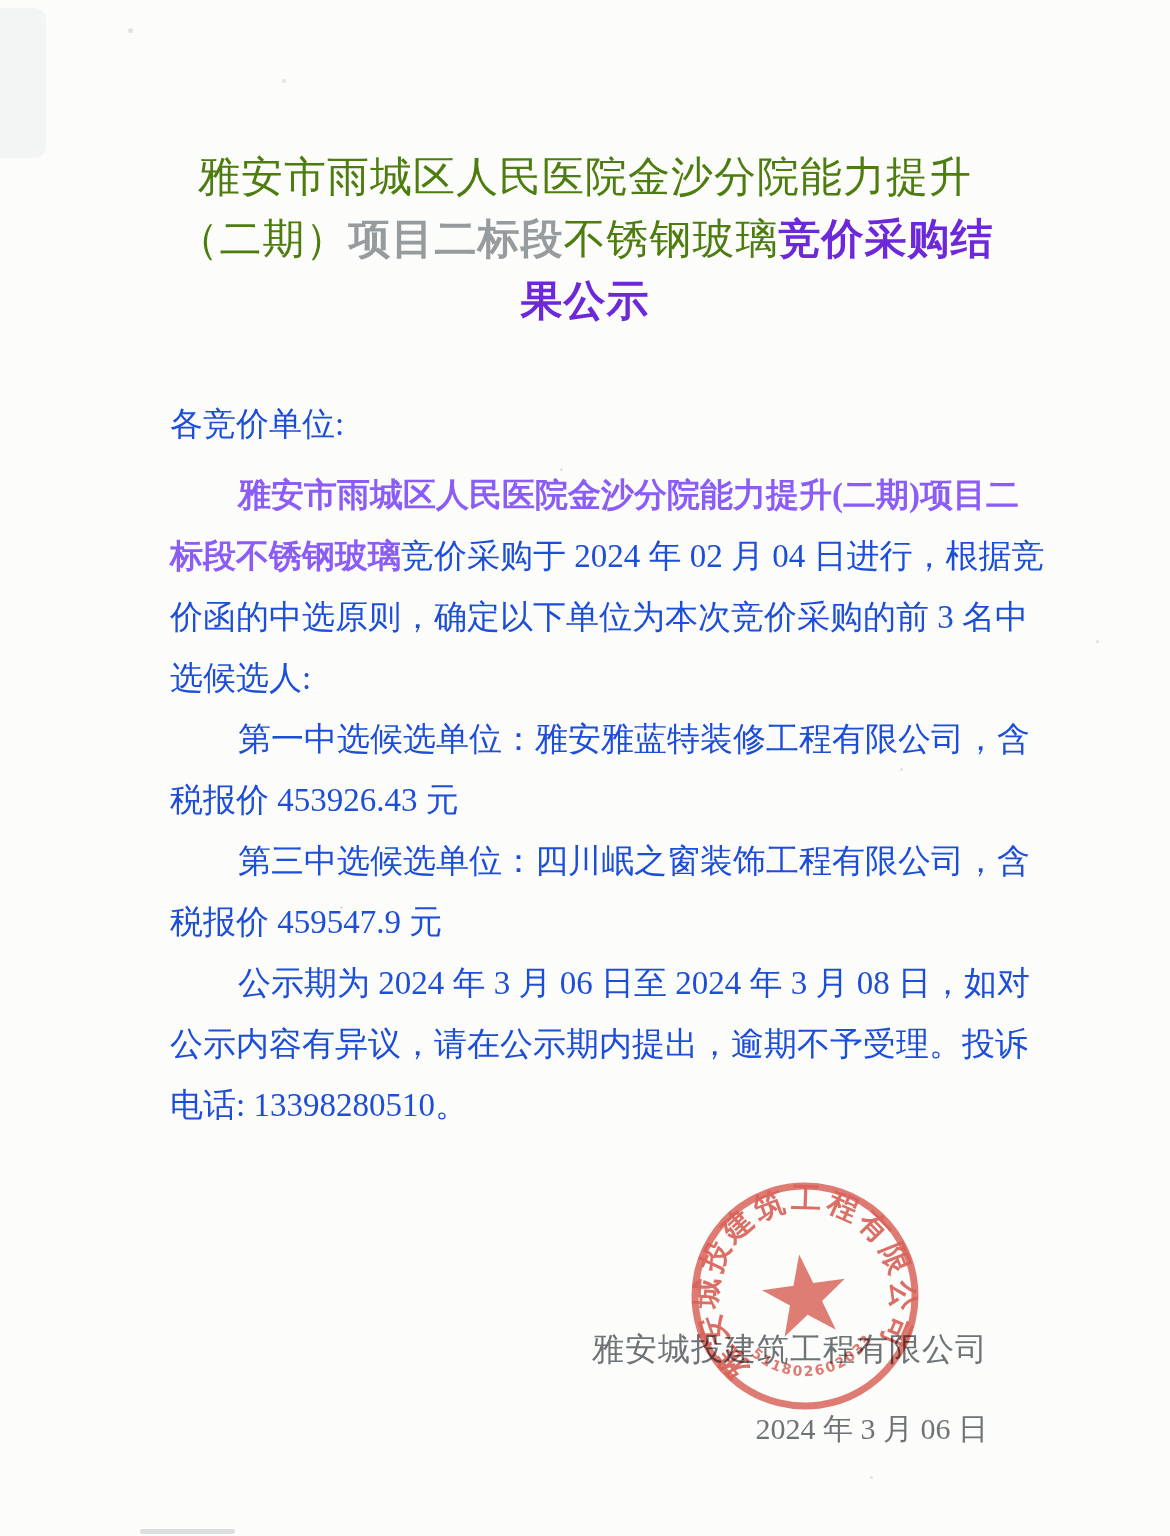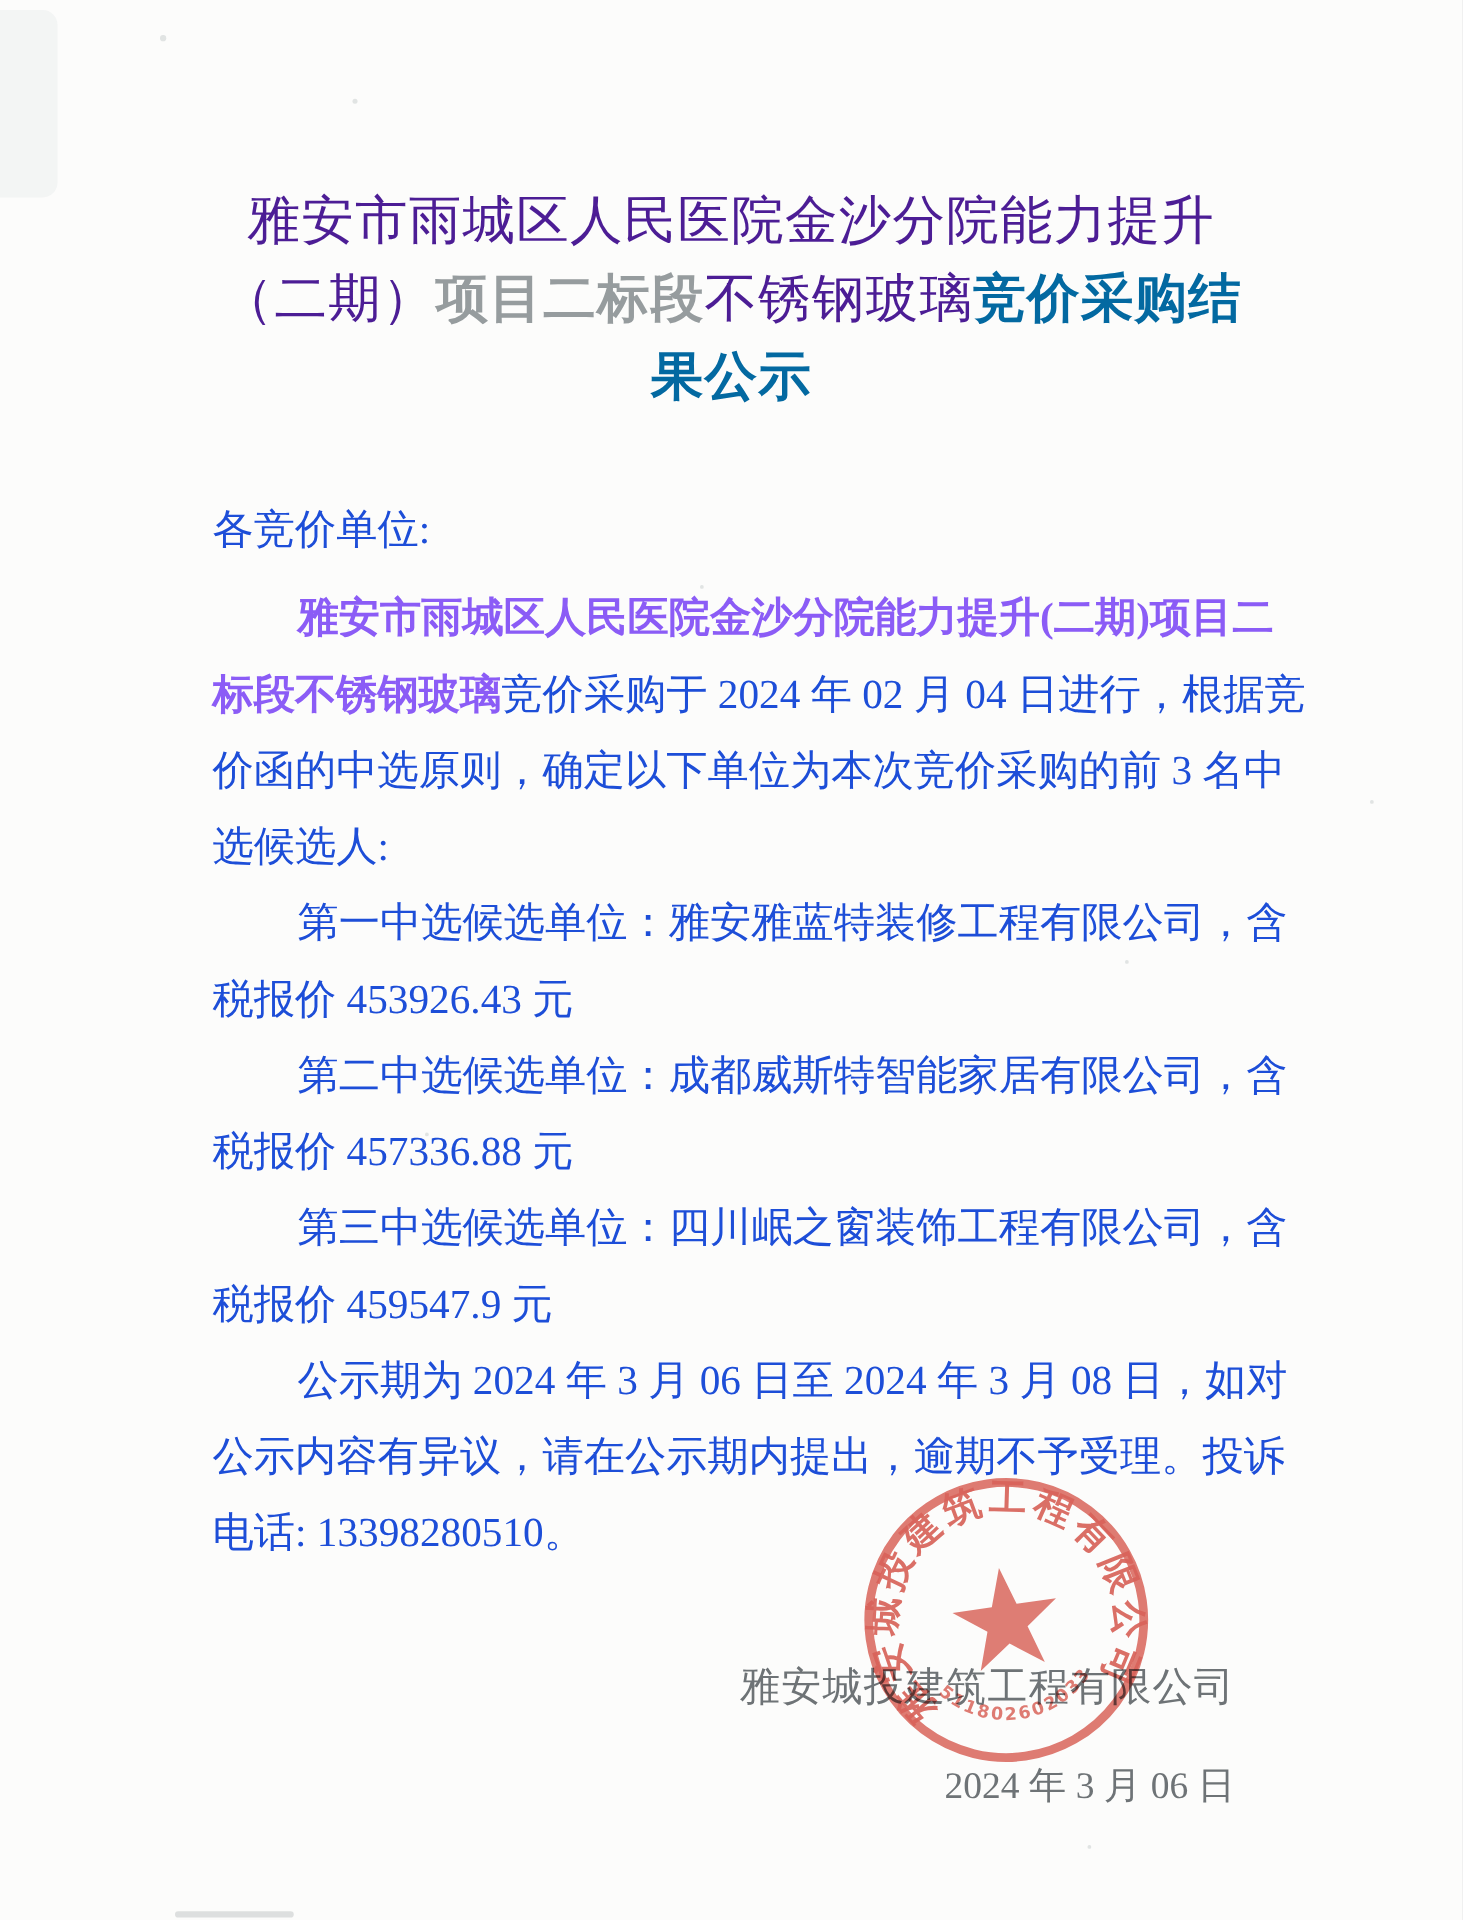--- a/index.html
+++ b/index.html
@@ -13,23 +13,23 @@
   }
   
   .title{
     position:absolute;left:0;right:0;top:146px;
     text-align:center;
     font-size:42px;line-height:62px;
     letter-spacing:1px;
     white-space:nowrap;
   }
   .t-line{height:62px;}
-  .t-light{color:#4c1d95;font-weight:normal;}
+  .t-light{color:#4d7c0f;font-weight:normal;}
   .t-med{color:#969c9e;font-weight:bold;font-family:"Liberation Sans","DejaVu Sans",sans-serif;text-align:right;}
-  .t-dark{color:#0369a1;font-weight:bold;font-family:"Liberation Sans","DejaVu Sans",sans-serif;}
+  .t-dark{color:#6d28d9;font-weight:bold;font-family:"Liberation Sans","DejaVu Sans",sans-serif;}
   
   .body-text{
     position:absolute;left:170px;top:394px;width:840px;
     font-size:33px;line-height:61px;
     color:#6e7376;
     white-space:nowrap;
   }
   .bline{height:61px;}
   .indent{padding-left:68px;}
   .para-first{margin-top:10px;}
@@ -122,28 +122,20 @@
 
     <div>
       <div class="bline indent">
         <span class="seg-normal">第一中选候选单位：雅安雅蓝特装修工程有限公司，含</span>
       </div>
       <div class="bline">
         <span class="seg-normal">税报价 453926.43 元</span>
       </div>
     </div>
 
-    <div>
-      <div class="bline indent">
-        <span class="seg-normal">第二中选候选单位：成都威斯特智能家居有限公司，含</span>
-      </div>
-      <div class="bline">
-        <span class="seg-normal">税报价 457336.88 元</span>
-      </div>
-    </div>
 
     <div>
       <div class="bline indent">
         <span class="seg-normal">第三中选候选单位：四川岷之窗装饰工程有限公司，含</span>
       </div>
       <div class="bline">
         <span class="seg-normal">税报价 459547.9 元</span>
       </div>
     </div>
 

